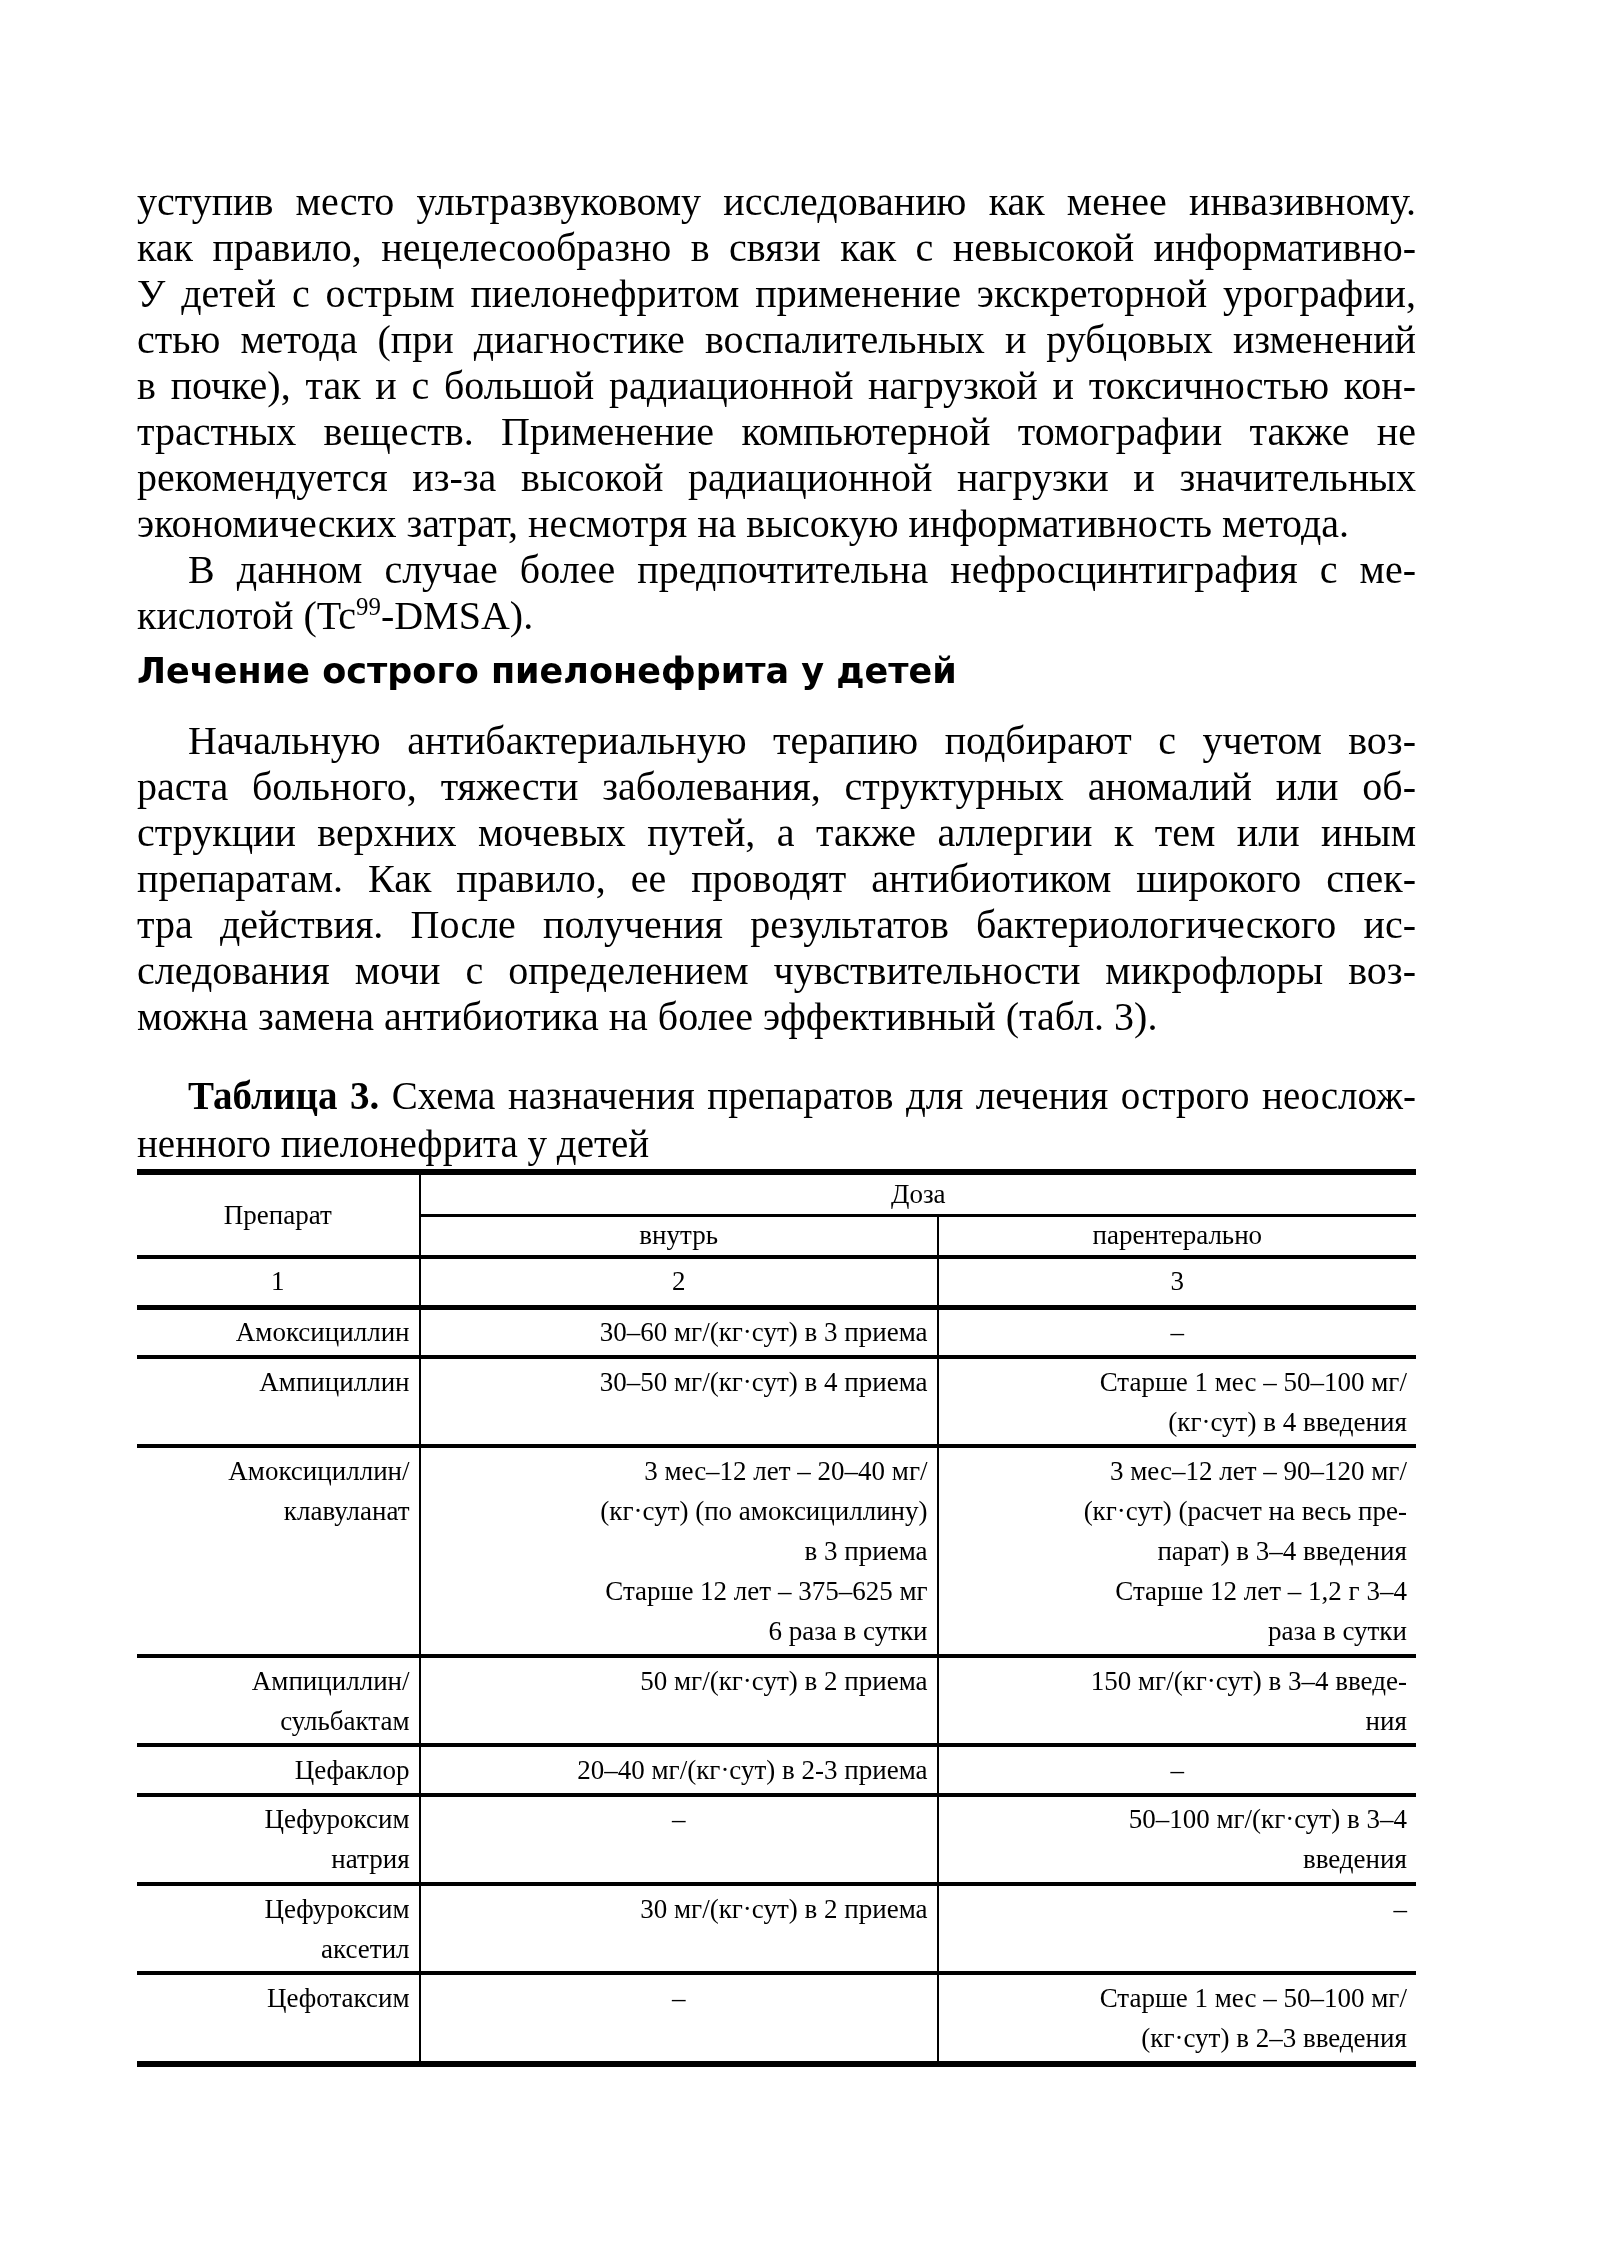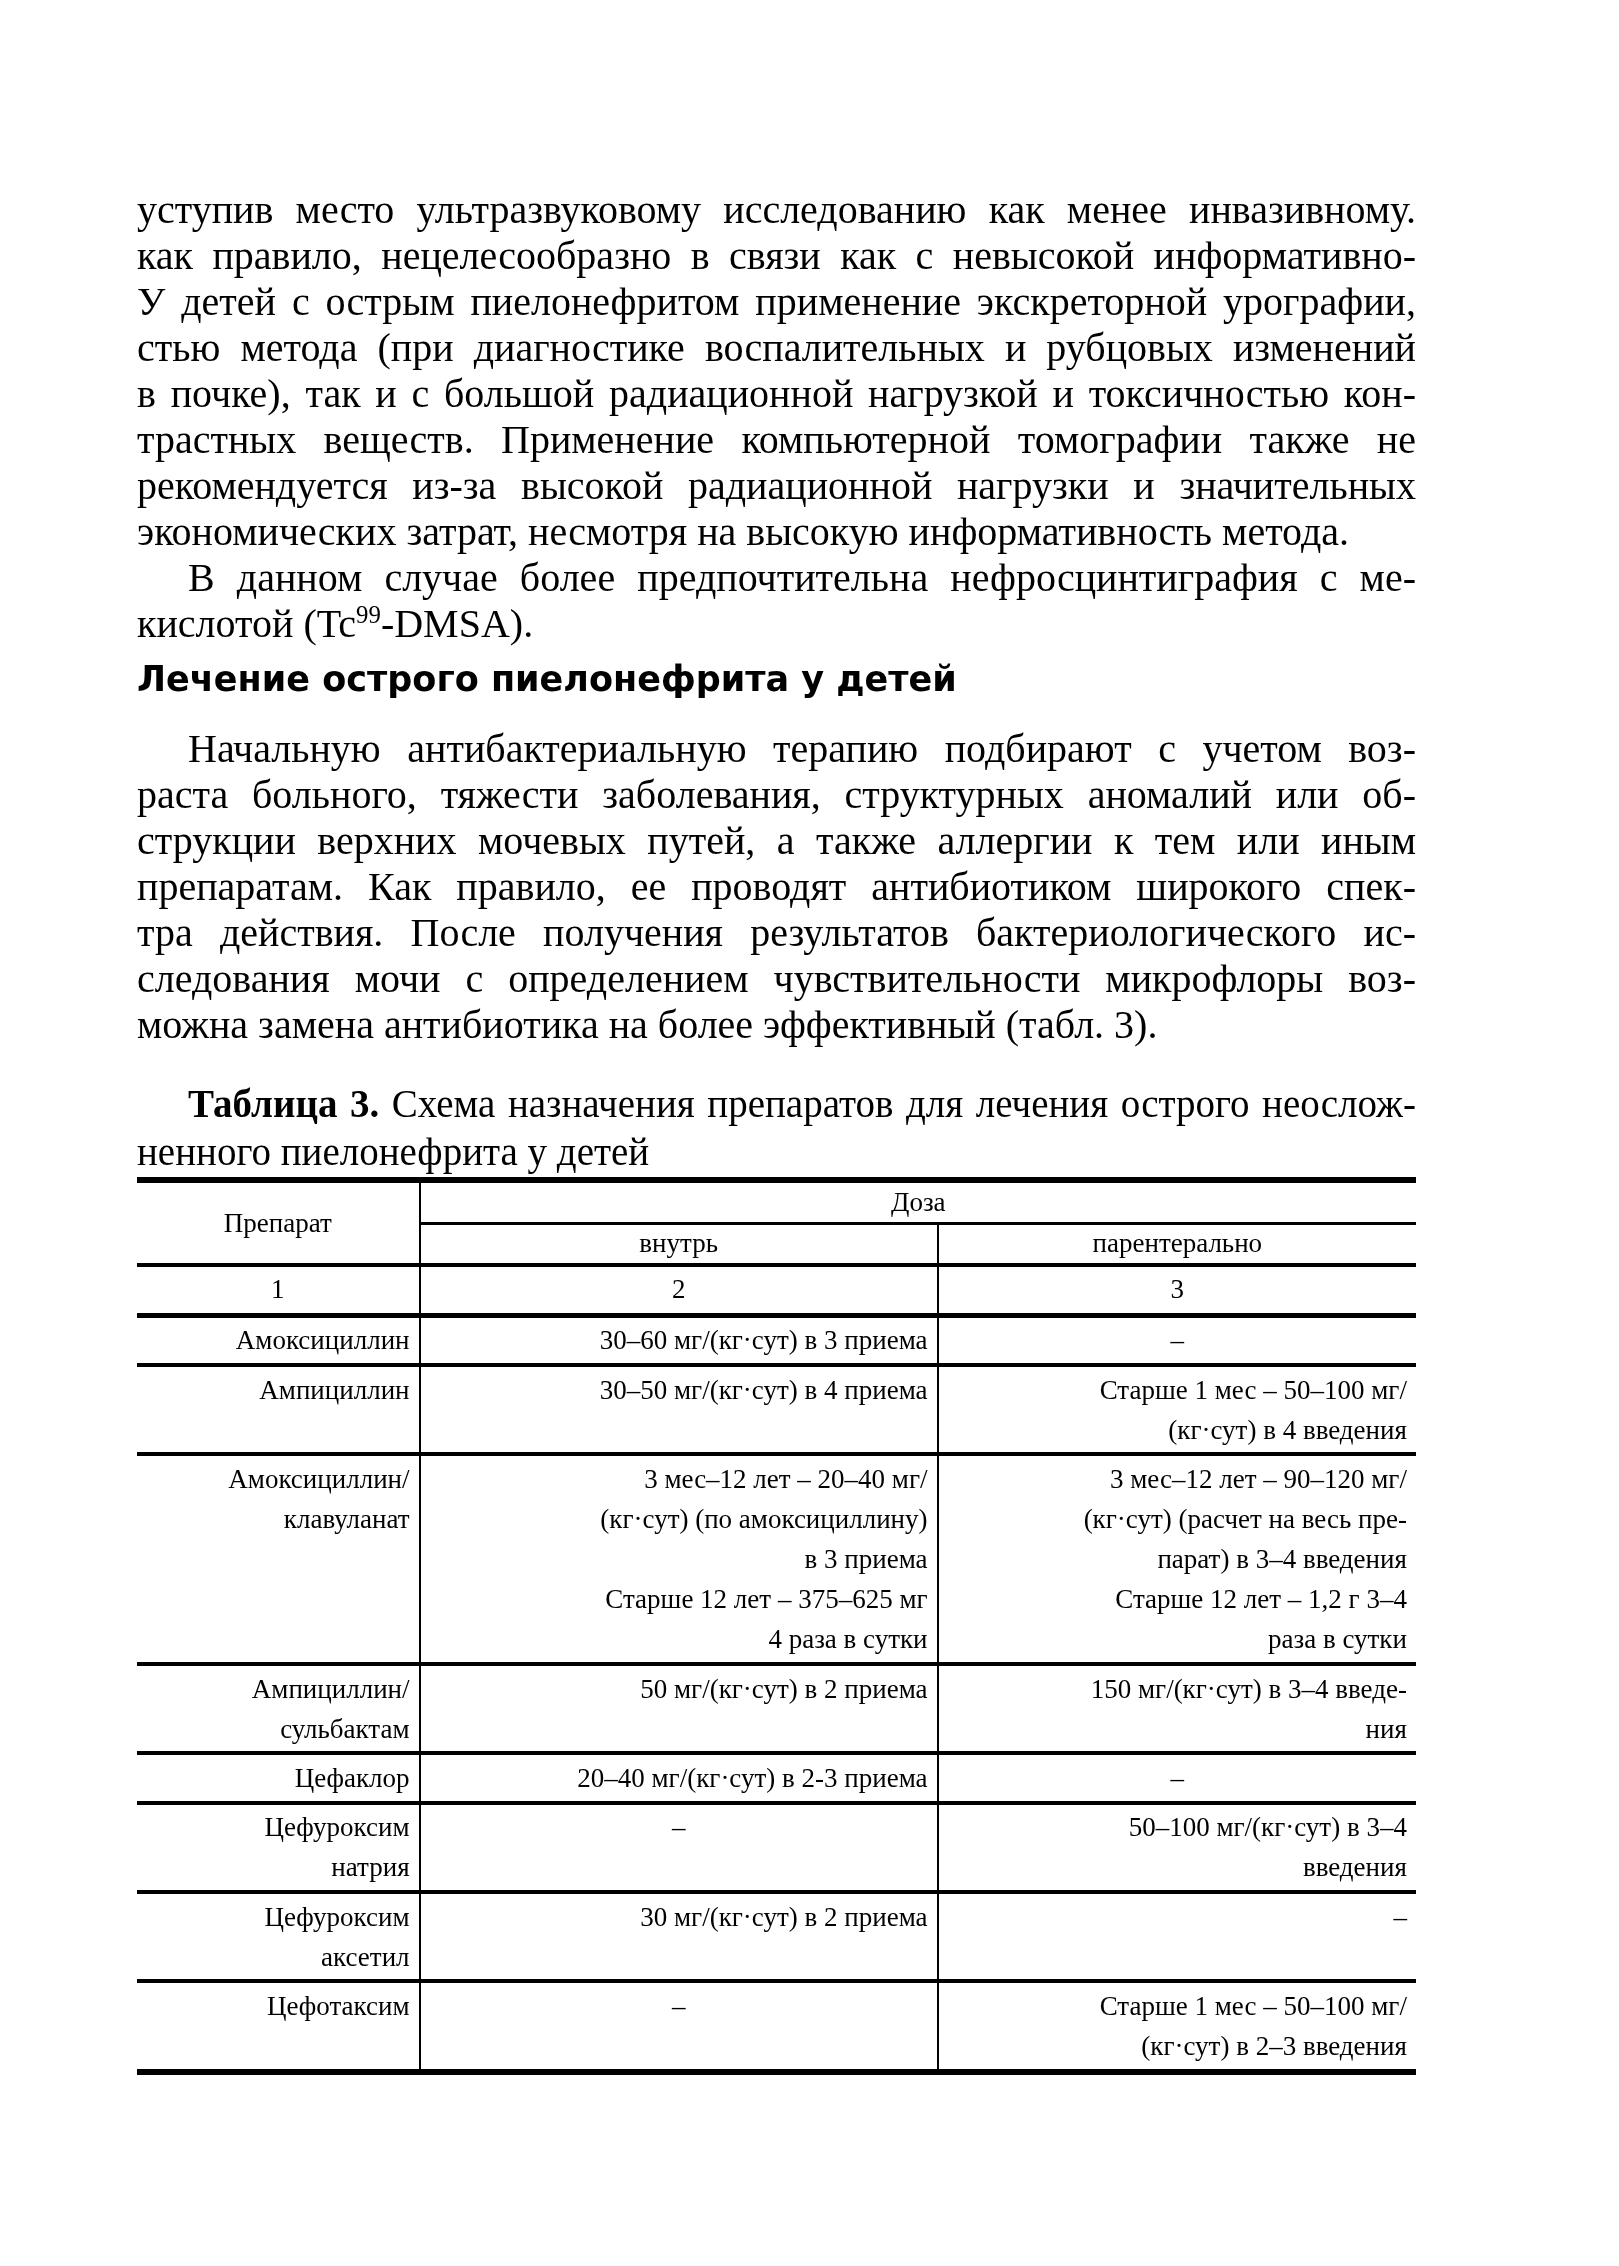--- a/index.html
+++ b/index.html
@@ -7,21 +7,21 @@
     position:relative;
     width:1619px;height:2266px;
     background:#ffffff;
     color:#000;
     font-family:"Liberation Serif", serif;
     overflow:hidden;
     margin:0 auto;
   }
   .content{
     position:absolute;
-    left:137px;top:187px;
+    left:137px;top:179px;
     width:1279px;
   }
   
   .para{font-size:40px;line-height:46px;}
   .para .line{
     text-align:justify;
     text-align-last:justify;
     white-space:normal;
   }
   .para .line.last{text-align-last:left;}
@@ -160,21 +160,21 @@
           <tr>
             <td class="c1 al-left bb">
               <div class="cline">Амоксициллин/</div>
               <div class="cline">клавуланат</div>
             </td>
             <td class="c2 bl al-left bb">
               <div class="cline">3 мес–12 лет – 20–40 мг/</div>
               <div class="cline">(кг·сут) (по амоксициллину)</div>
               <div class="cline">в 3 приема</div>
               <div class="cline">Старше 12 лет – 375–625 мг</div>
-              <div class="cline">4 раза в сутки</div>
+              <div class="cline">6 раза в сутки</div>
             </td>
             <td class="c3 bl al-left bb">
               <div class="cline">3 мес–12 лет – 90–120 мг/</div>
               <div class="cline">(кг·сут) (расчет на весь пре-</div>
               <div class="cline">парат) в 3–4 введения</div>
               <div class="cline">Старше 12 лет – 1,2 г 3–4</div>
               <div class="cline">раза в сутки</div>
             </td>
           </tr>
           <tr>

